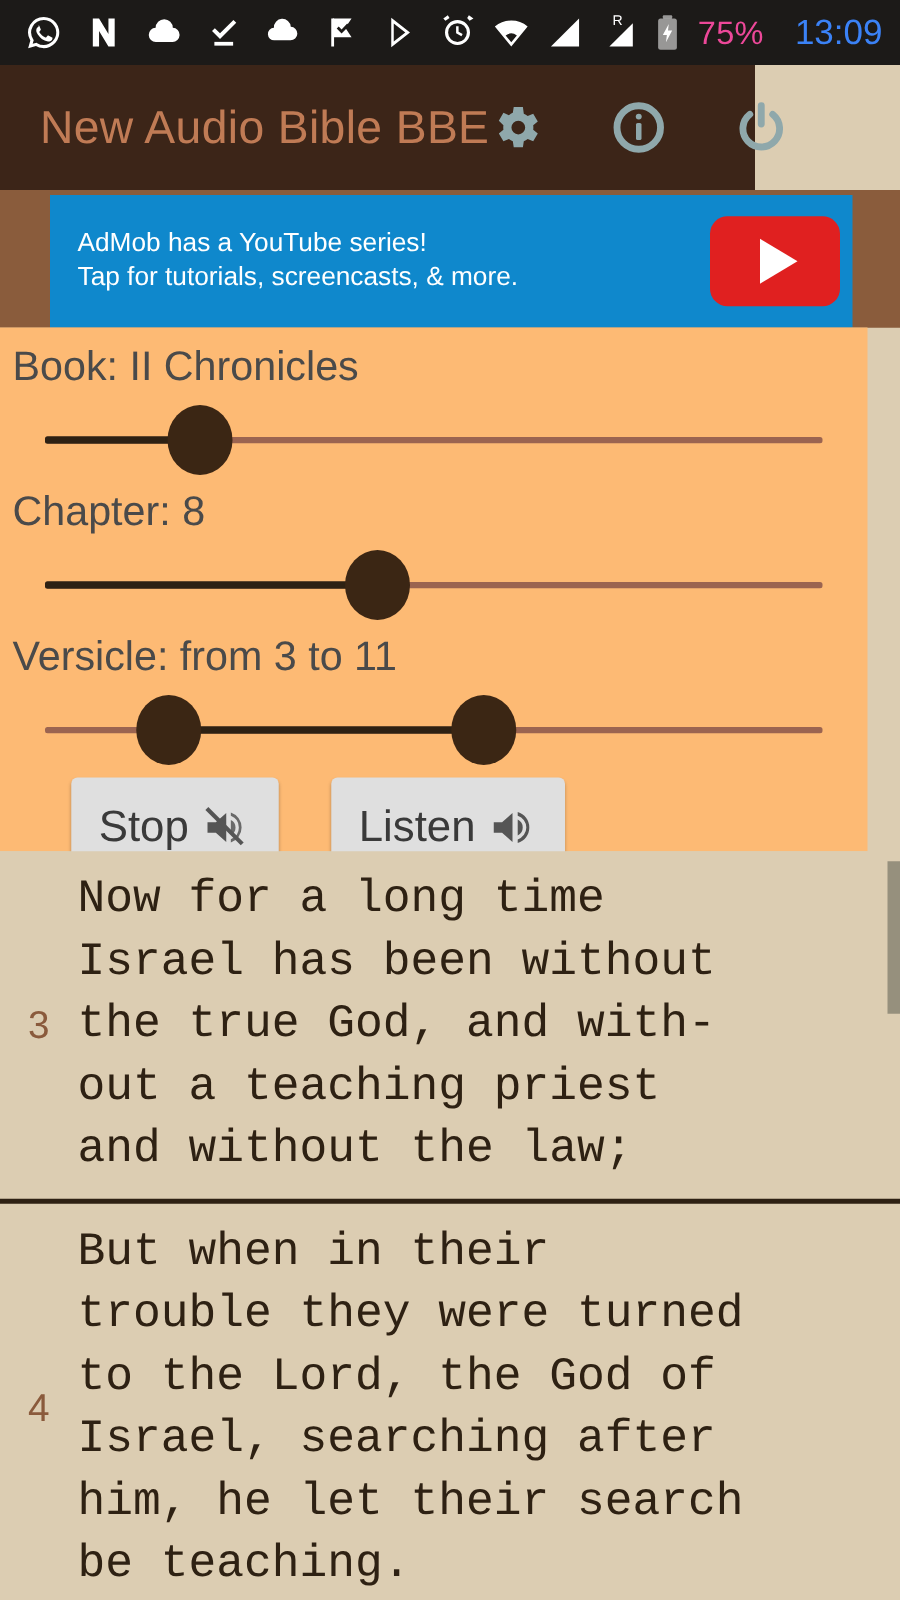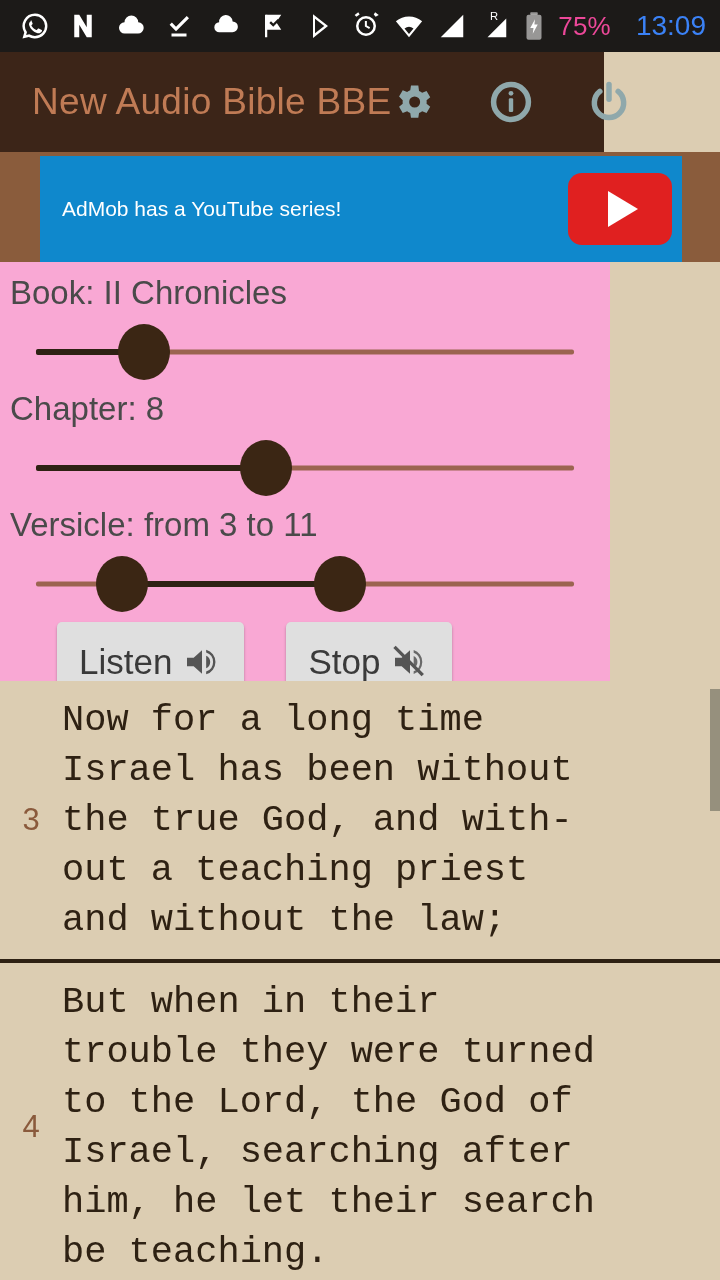--- a/index.html
+++ b/index.html
@@ -83,22 +83,22 @@
   .yt-tri {
     width: 0; height: 0;
     border-left: 30px solid #ffffff;
     border-top: 18px solid transparent;
     border-bottom: 18px solid transparent;
     margin-left: 6px;
   }
 
   
   .controls {
-    width: 610px; height: 419px;
-    background: #f9a8d4;
+    width: 694px; height: 419px;
+    background: #fdba74;
     padding: 12px 0 0 0;
     position: relative;
   }
   .ctrl-label {
     font-size: 33px; color: #4a4a4a;
     padding-left: 10px;
     line-height: 1.15;
     margin-bottom: 2px;
   }
   .slider-row {
@@ -287,20 +287,21 @@
         </svg>
     </span>
   </div>
 </div>
 
 <div class="adwrap">
   <div class="ad-side"></div>
   <div class="ad-banner">
     <div class="ad-text">
       <div class="ad-line">AdMob has a YouTube series!</div>
+      <div class="ad-line">Tap for tutorials, screencasts, &amp; more.</div>
     </div>
     <div class="yt-btn">
       <div class="yt-tri"></div>
     </div>
   </div>
   <div class="ad-side" style="width:38px;flex:0 0 38px;"></div>
 </div>
 
 <div class="controls">
 
@@ -320,38 +321,38 @@
 
   <div class="ctrl-label">Versicle: from 3 to 11</div>
   <div class="slider-row">
     <div class="track"></div>
     <div class="track-fill" style="left:15.9%; width:40.6%;"></div>
     <div class="thumb" style="left:15.9%;"></div>
     <div class="thumb" style="left:56.5%;"></div>
   </div>
 
   <div class="btn-row">
-    <button class="btn">
-      <span class="btn-label">Listen</span>
-      <span>
-        <svg viewBox="0 0 24 24">
-            <path d="M3 9.5v5h4l5 4.5V5L7 9.5zM14.5 8.2v7.6a4.2 4.2 0 000-7.6zM14.5 4.6v1.7a6 6 0 010 11.4v1.7a7.7 7.7 0 000-14.8z"></path>
-          </svg>
-      </span>
-    </button>
     <button class="btn">
       <span class="btn-label">Stop</span>
       <span>
         <svg viewBox="0 0 24 24">
             <path d="M3 9.5v5h4l5 4.5V5L7 9.5z"></path>
             <path d="M14.2 8.4v7.2a4 4 0 000-7.2zM14.2 4.8v1.6a6 6 0 010 11.2v1.6a7.6 7.6 0 000-14.4z" opacity="0.85"></path>
             <rect x="2.4" y="2.6" width="2" height="24" transform="rotate(-45 3.4 3.6)"></rect>
           </svg>
       </span>
     </button>
+    <button class="btn">
+      <span class="btn-label">Listen</span>
+      <span>
+        <svg viewBox="0 0 24 24">
+            <path d="M3 9.5v5h4l5 4.5V5L7 9.5zM14.5 8.2v7.6a4.2 4.2 0 000-7.6zM14.5 4.6v1.7a6 6 0 010 11.4v1.7a7.7 7.7 0 000-14.8z"></path>
+          </svg>
+      </span>
+    </button>
   </div>
 </div>
 
 <div class="verses">
   <div class="verse">
     <div class="verse-num">3</div>
     <div class="verse-text">Now for a long time
 Israel has been without
 the true God, and with-
 out a teaching priest

